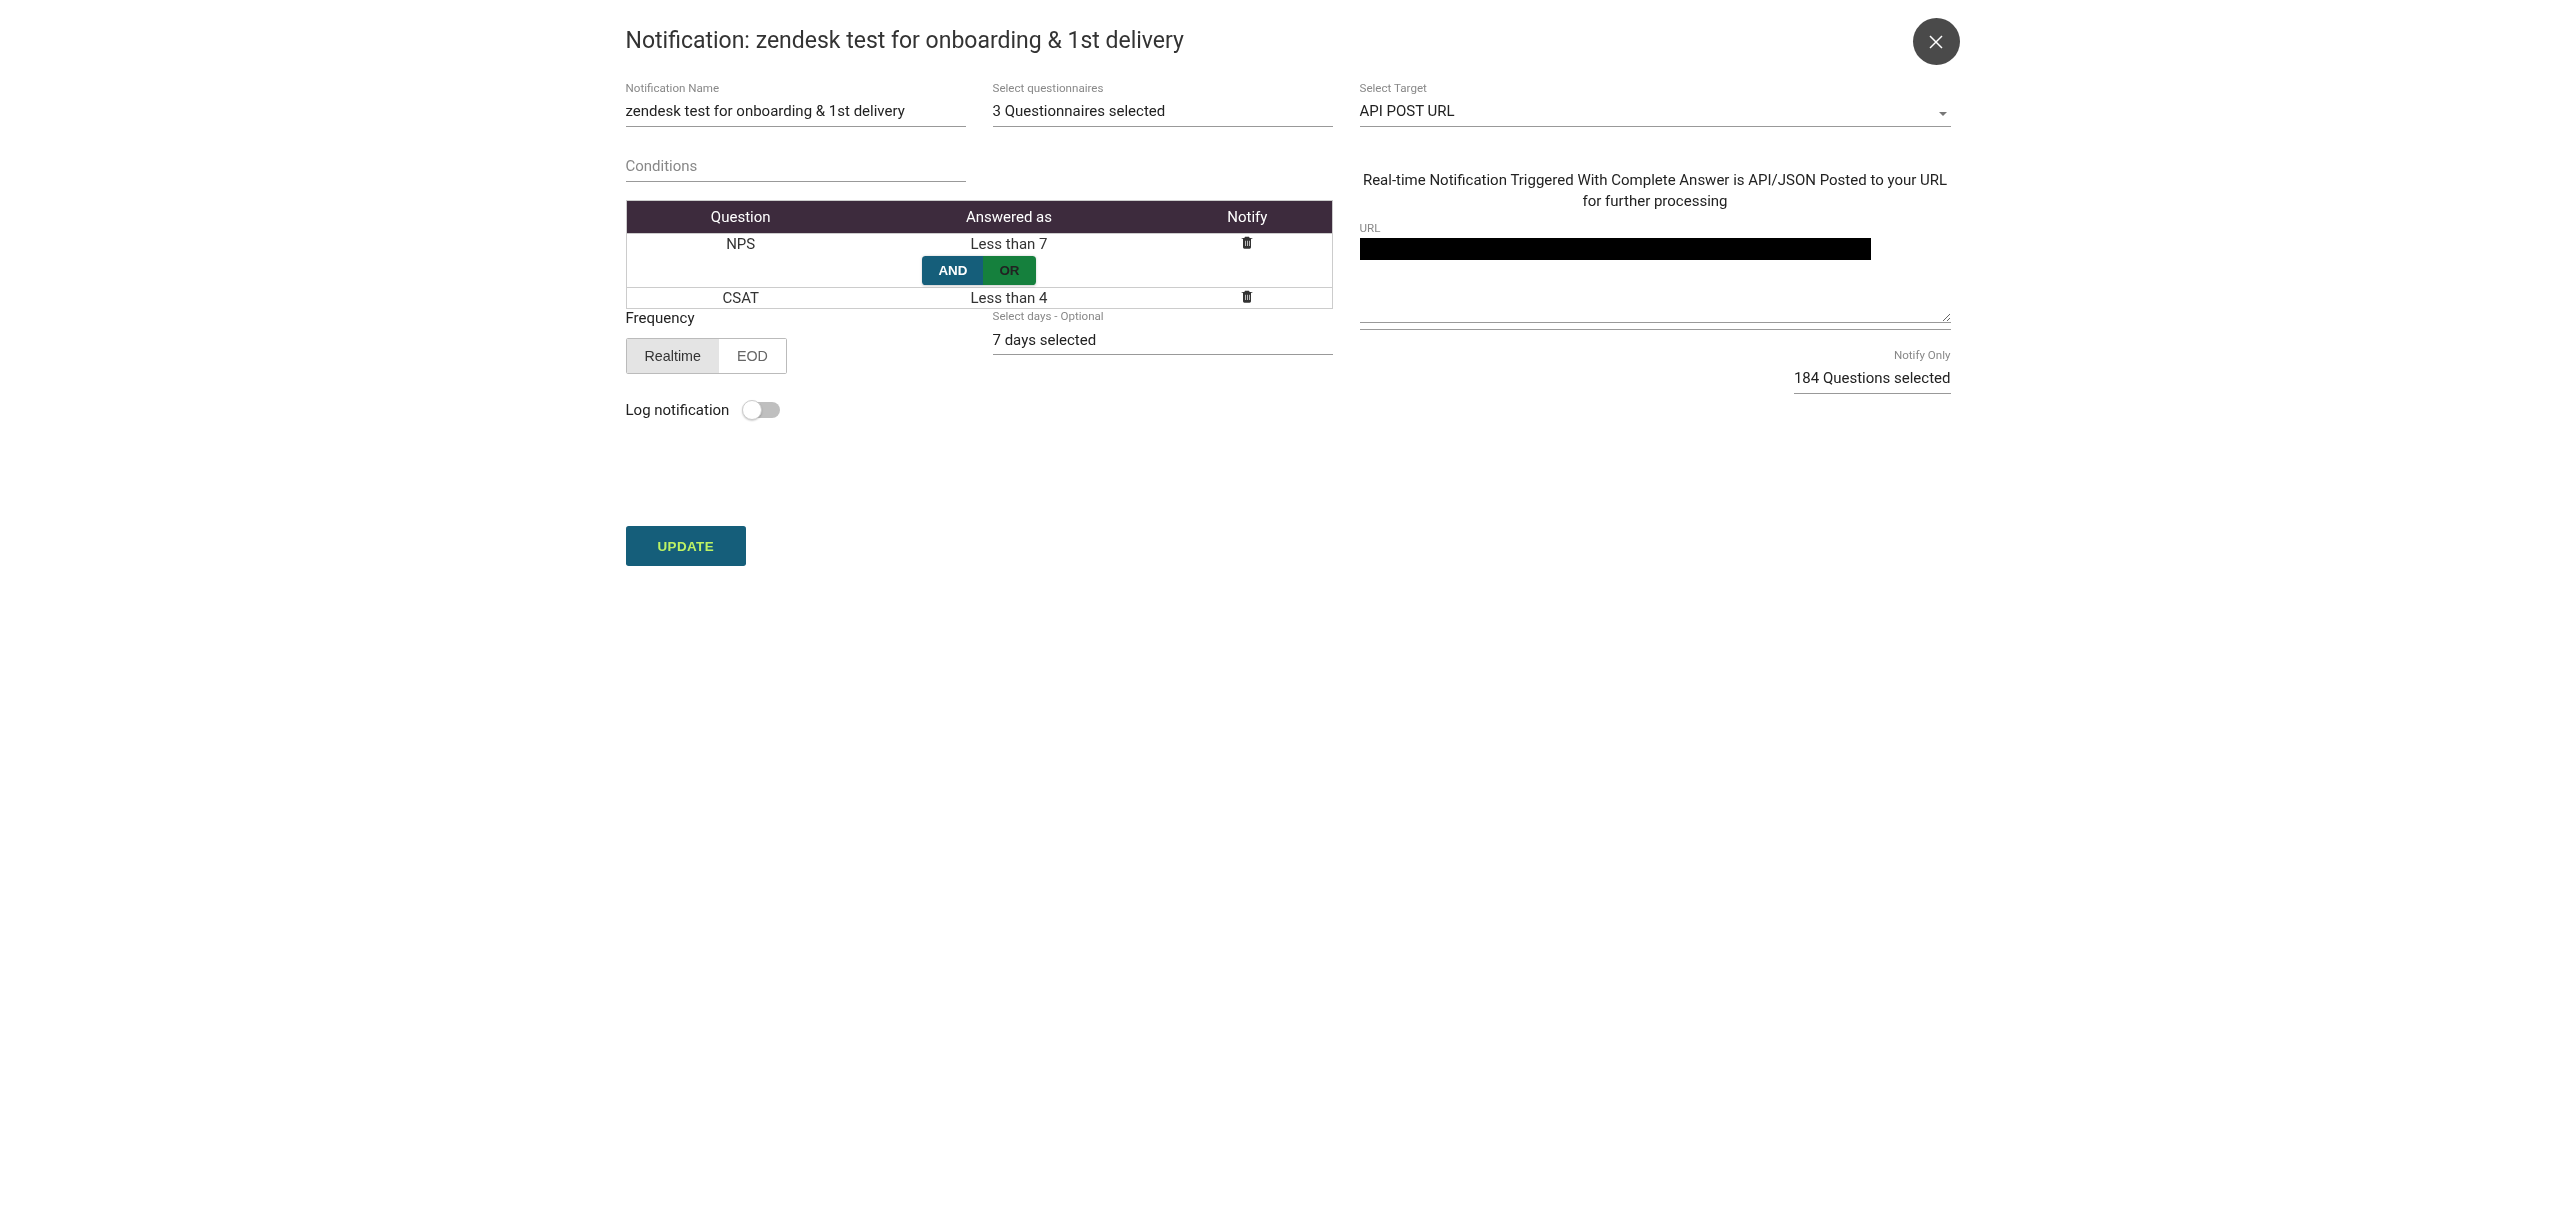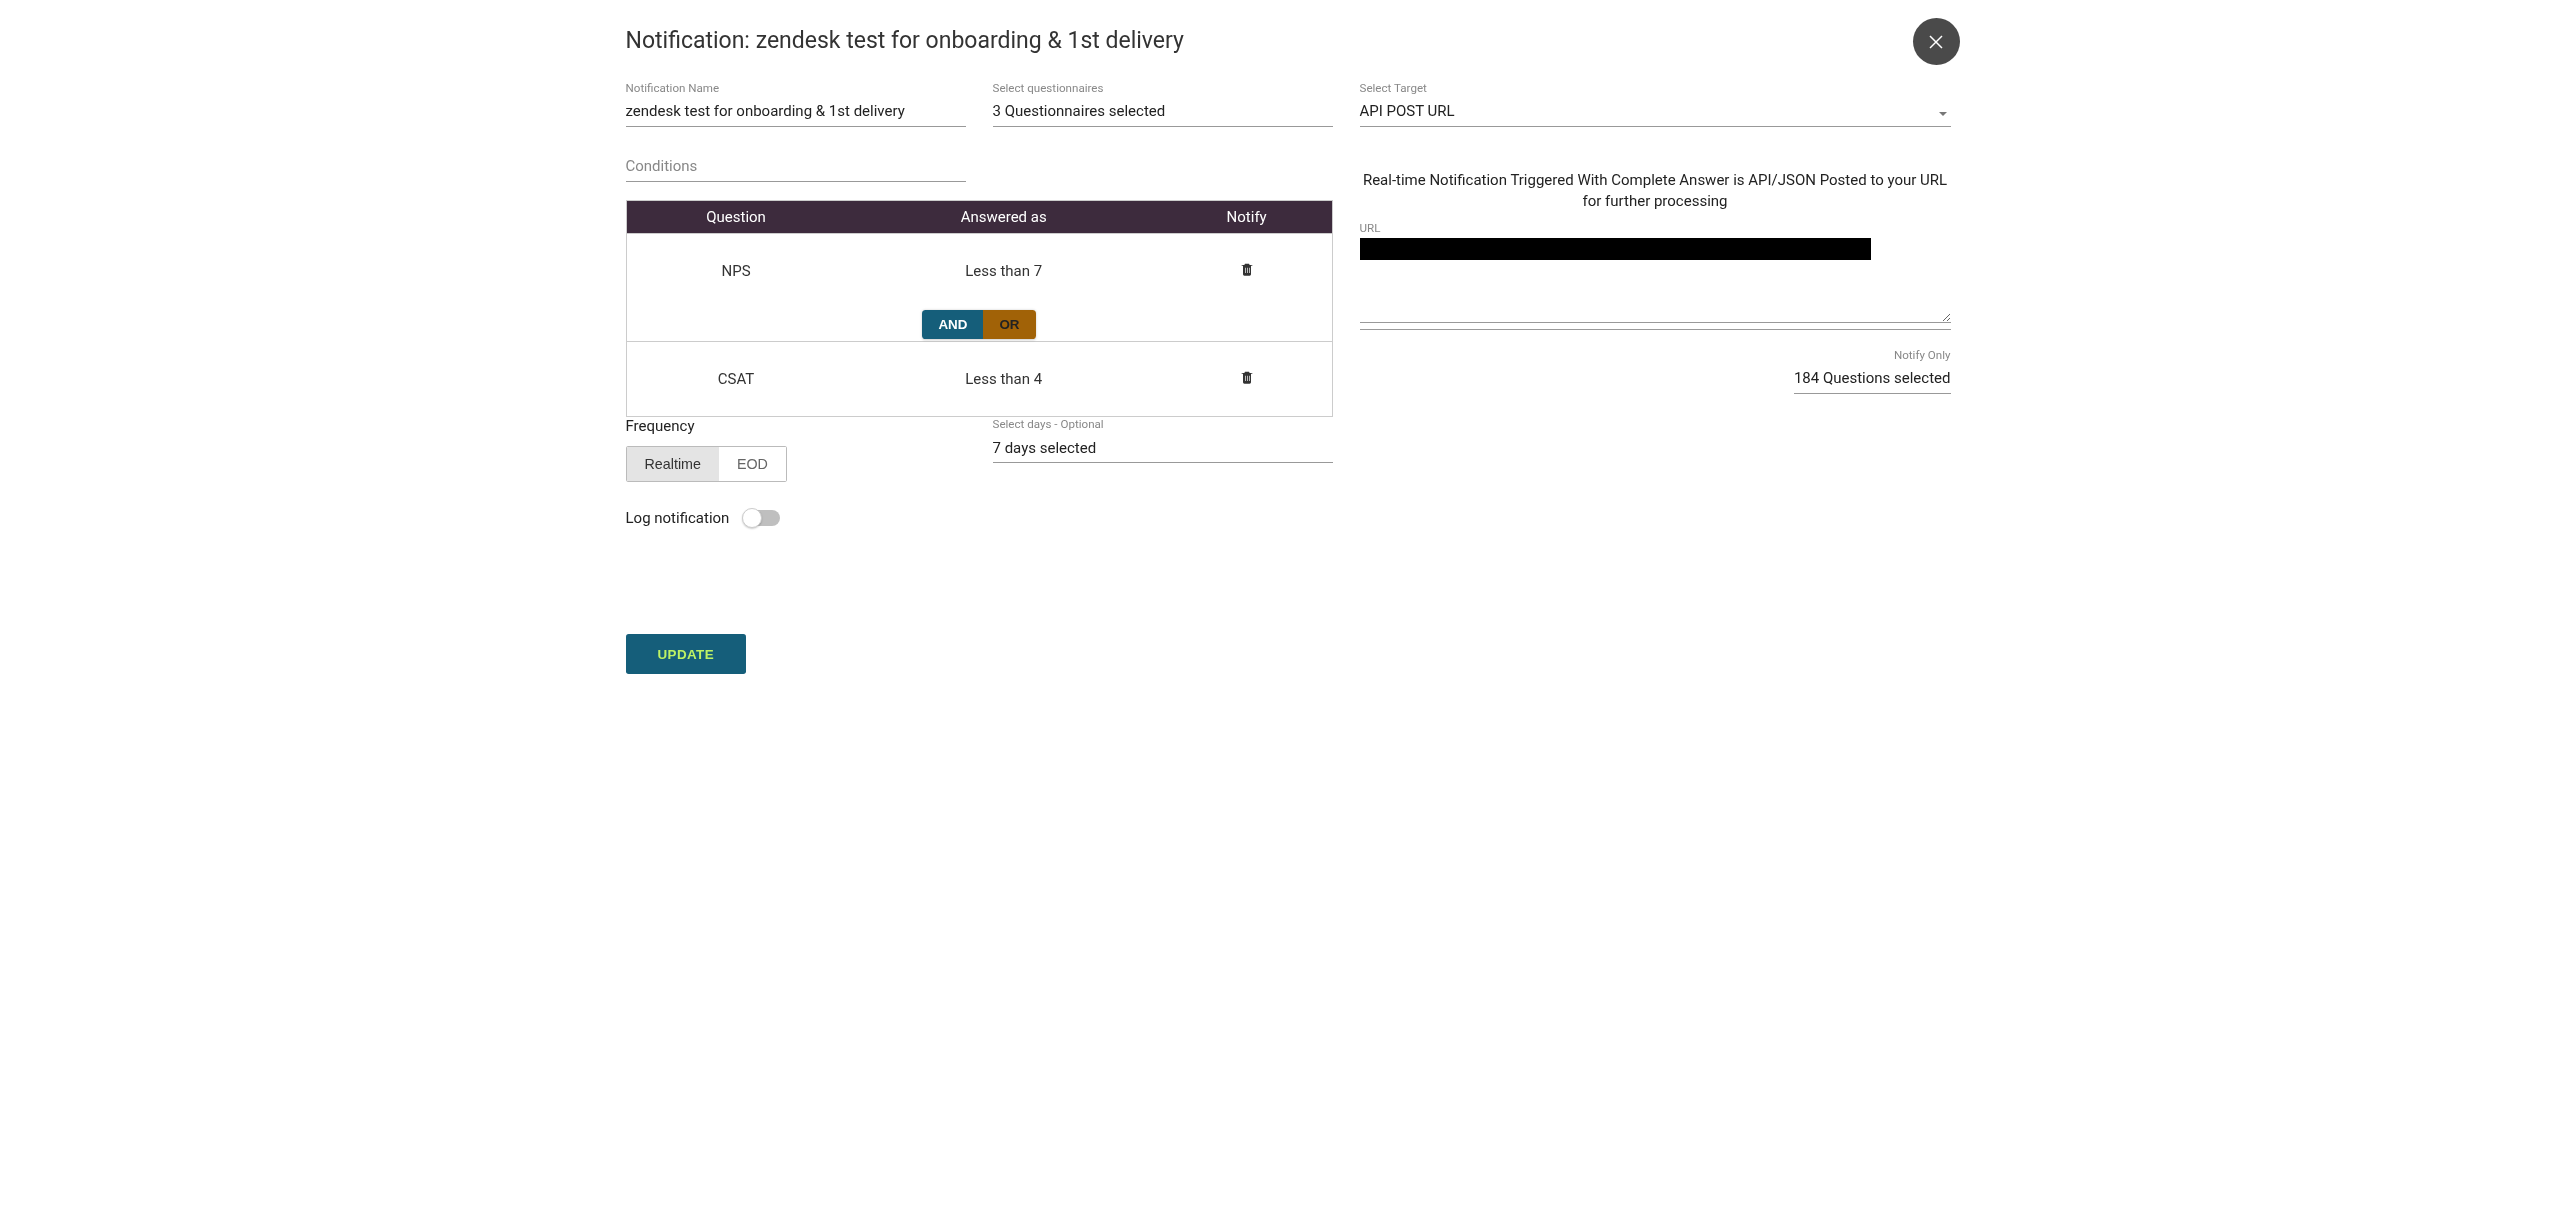--- a/index.html
+++ b/index.html
@@ -75,21 +75,21 @@
   }
   .cond-table thead th {
     background: #3d2b3d;
     color: #fff;
     font-weight: 400;
     font-size: 15px;
     padding: 7.2px;
     text-align: center;
   }
   .cond-table td {
-    padding: 27px;
+    padding: 0;
     text-align: center;
     font-size: 15px;
     border-top: 0.9px solid #ccc;
     background: #fff;
   }
   .op-row { position: relative; }
   .op-row td { border-top: none; padding: 0; height: 34px; }
   .op-pill {
     display: inline-flex;
     border-radius: 3.6px;
@@ -97,21 +97,21 @@
     box-shadow: 0 0.9px 2.7px rgba(0,0,0,0.2);
   }
   .op-pill button {
     border: none;
     padding: 7.2px 16px;
     font-size: 13.4px;
     font-weight: 600;
     cursor: pointer;
   }
   .op-and { background: #155e7a; color: #fff; }
-  .op-or  { background: #a16207; color: #222; }
+  .op-or  { background: #15803d; color: #222; }
   .trash { cursor: pointer; }
   .trash svg { width: 16px; height: 16px; fill: #333; }
   .freq-row {
     display: grid;
     grid-template-columns: 340px 340px;
     column-gap: 27px;
   }
   .freq-label { font-size: 15px; color: #222; margin-bottom: 10.7px; }
   .seg-toggle {
     display: inline-flex;

